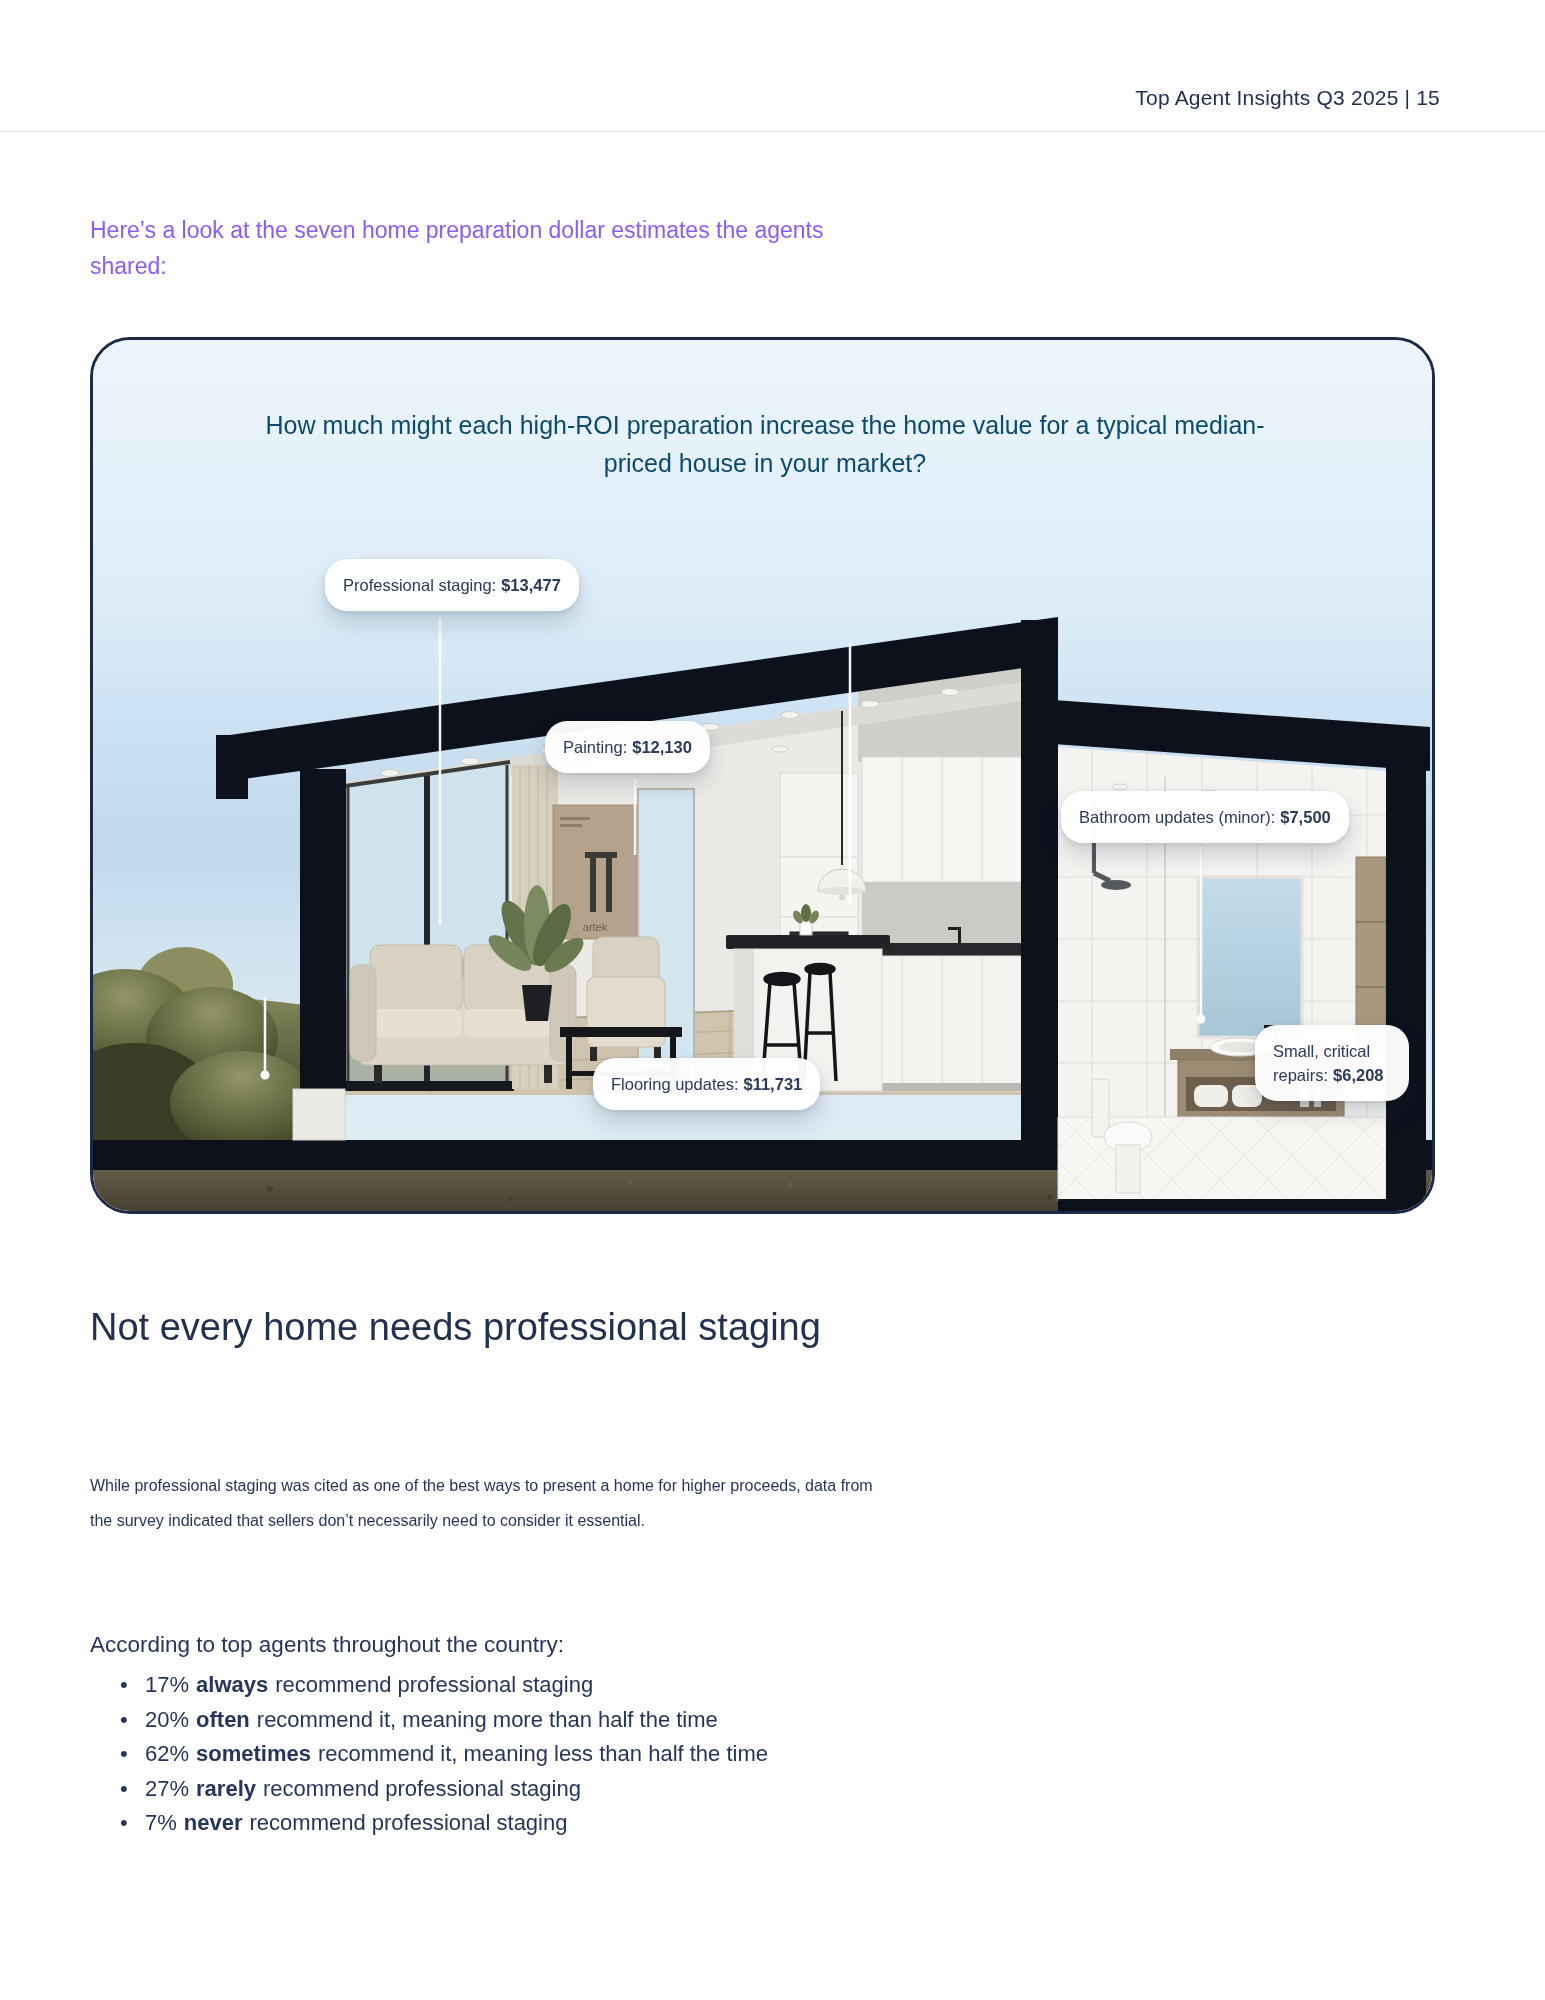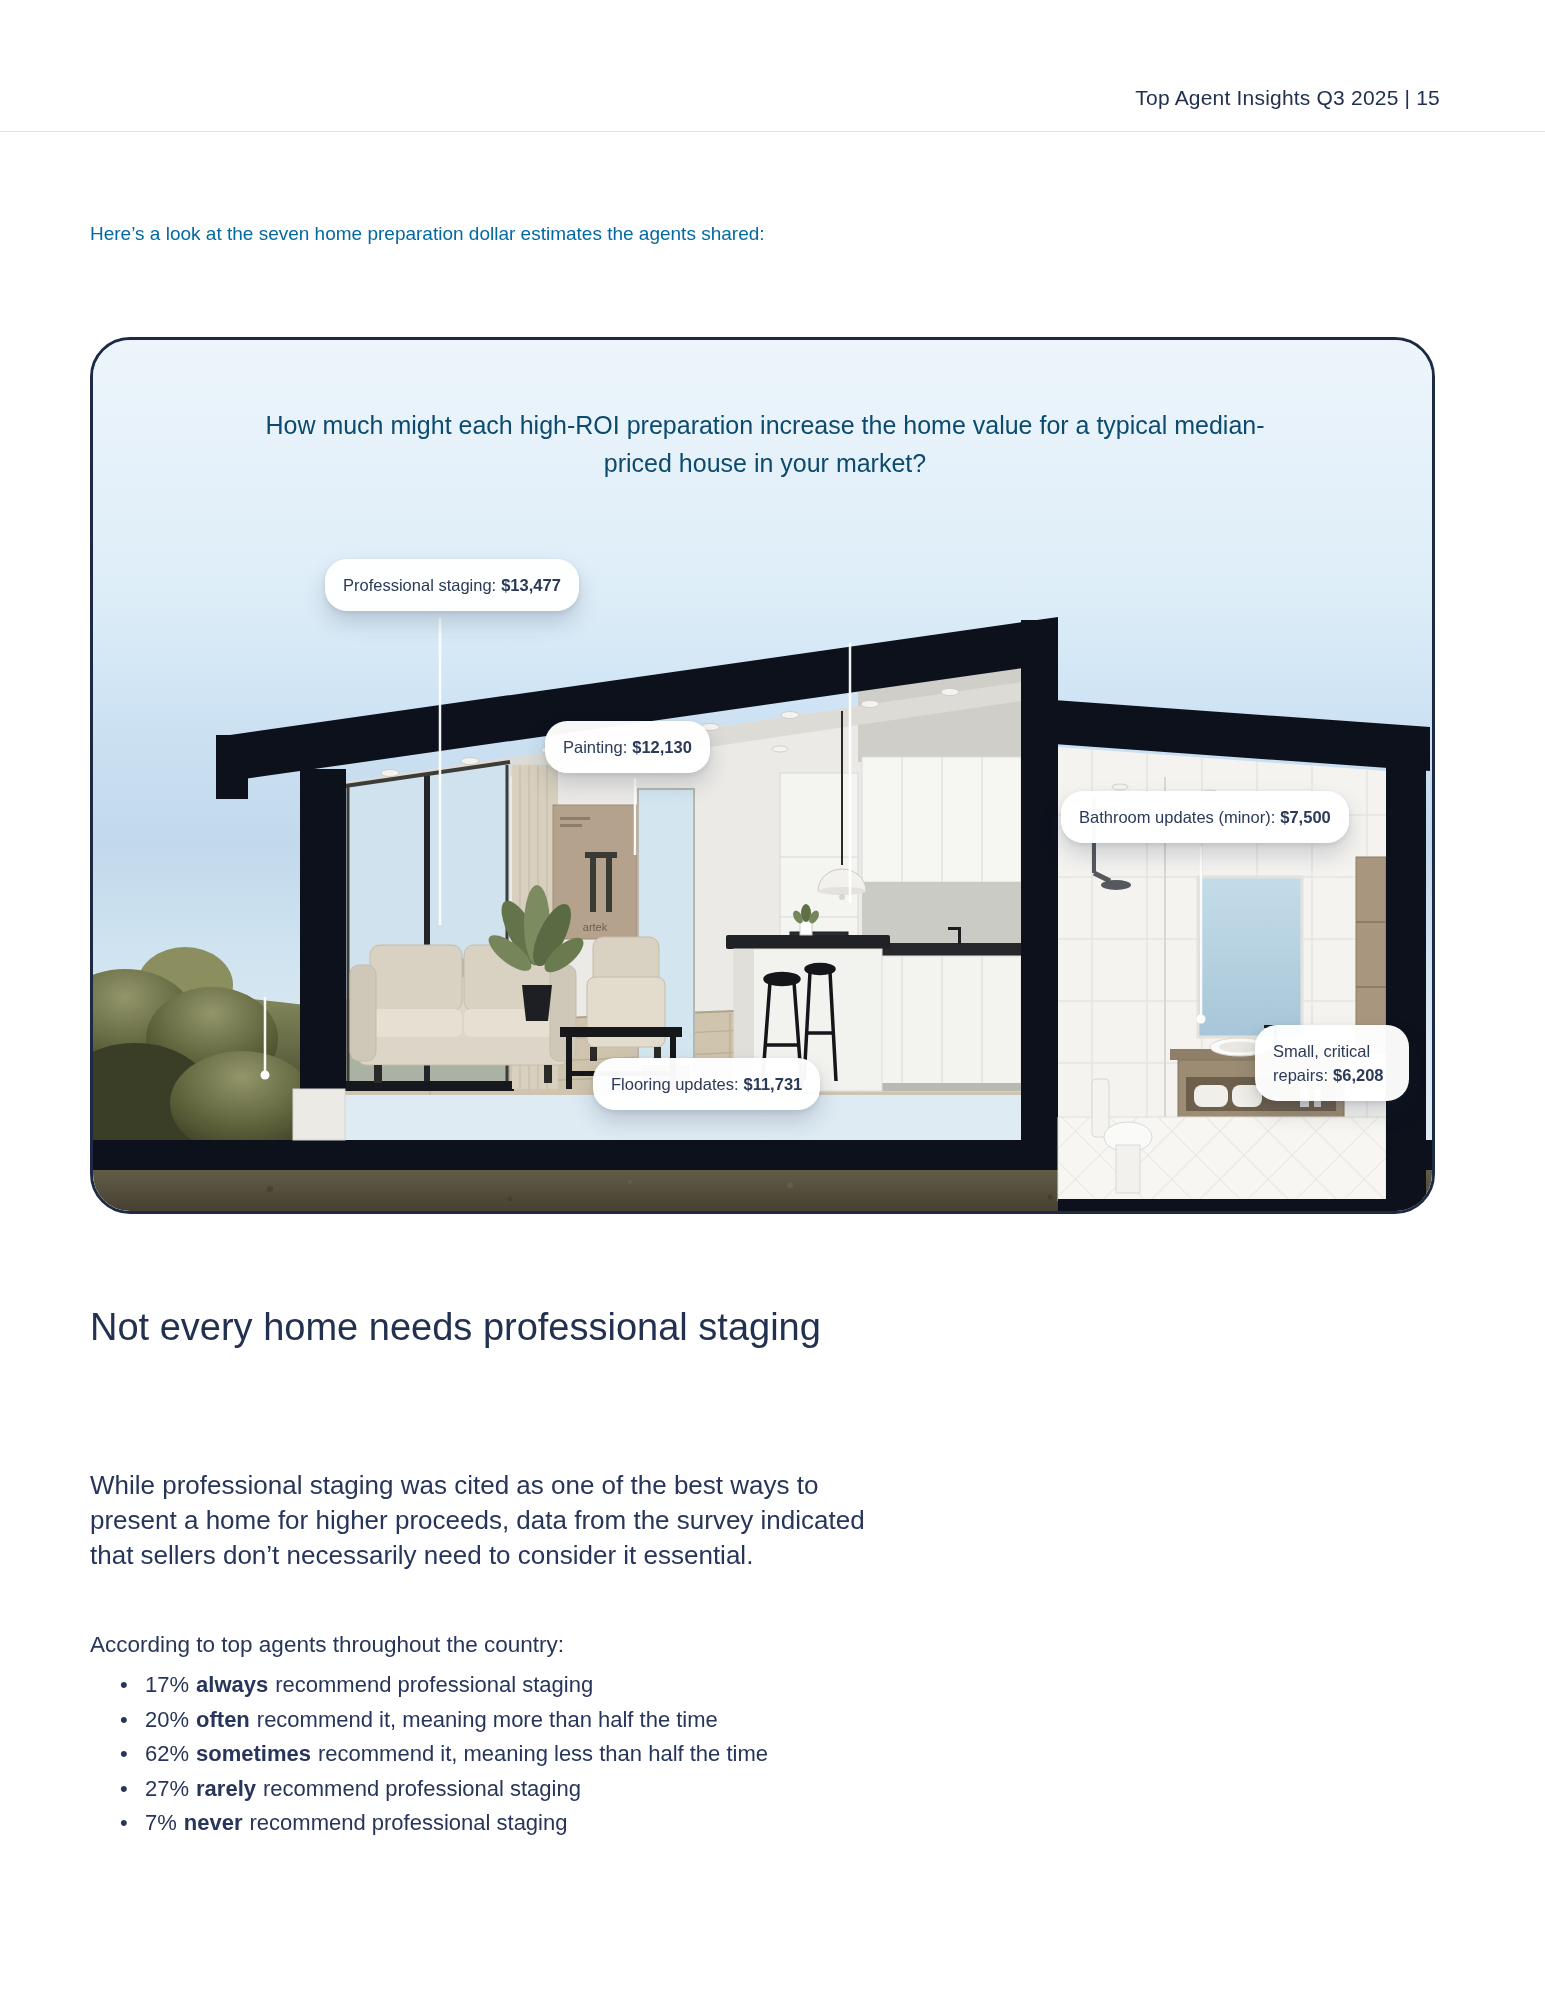--- a/index.html
+++ b/index.html
@@ -2,37 +2,37 @@
 <html><head>
 <meta charset="utf-8">
 <style>
   html,body{margin:0;padding:0;background:#ffffff;}
   .page{position:relative;width:1545px;height:2000px;background:#ffffff;overflow:hidden;
         font-family:"Liberation Sans", sans-serif;color:#22304f;padding-left:7px;}
   
   .hdr{position:absolute;top:86px;right:112px;font-size:21px;letter-spacing:.2px;color:#22304f;}
   .hdr-rule{position:absolute;top:131px;left:0;width:1545px;height:1px;background:#e4e4e4;}
   
-  .intro{position:absolute;top:212px;left:90px;width:760px;font-size:19px;line-height:43px;color:#0369a1;}
+  .intro{position:absolute;top:212px;left:90px;width:760px;font-size:23px;line-height:36px;color:#8b5cf6;}
   
   .card{position:absolute;top:337px;left:90px;width:1345px;height:877px;border:3px solid #1c2a45;
         border-radius:40px;overflow:hidden;background:#dcecf8;box-sizing:border-box;}
   .card svg{position:absolute;left:-3px;top:-3px;}
   .card-title{position:absolute;top:66px;left:172px;width:1000px;text-align:center;
         font-size:25px;line-height:38px;color:#0c4a6e;}
   .pill{position:absolute;background:rgba(255,255,255,.97);border-radius:22px;padding:14px 18px;
         font-size:16.5px;line-height:24px;color:#2b3a58;
         box-shadow:0 12px 22px rgba(28,42,69,.18), 0 2px 5px rgba(28,42,69,.10);}
   .pill.nw{white-space:nowrap;}
   .pl{margin-right:5px;}
   .pv{font-weight:700;}
   
   .h2{position:absolute;top:1295px;left:90px;width:820px;font-size:38px;line-height:64px;
       font-weight:400;color:#233150;}
-  .body-p{position:absolute;top:1468px;left:90px;width:800px;font-size:26px;line-height:35px;color:#27355a;}
+  .body-p{position:absolute;top:1468px;left:90px;width:800px;font-size:16px;line-height:35px;color:#27355a;}
   .list-intro{position:absolute;top:1628px;left:90px;width:800px;font-size:22.5px;line-height:34px;color:#27355a;}
   .blist{position:absolute;top:1668px;left:90px;width:900px;margin:0;padding:0;list-style:none;}
   .blist li{position:relative;padding-left:55px;font-size:22px;line-height:34.5px;color:#27355a;}
   .dot{position:absolute;left:30px;top:0;}
   .b-pct{margin-right:7px;}
   .b-kw{font-weight:700;margin-right:7px;}
 </style>
 </head>
 <body>
 

